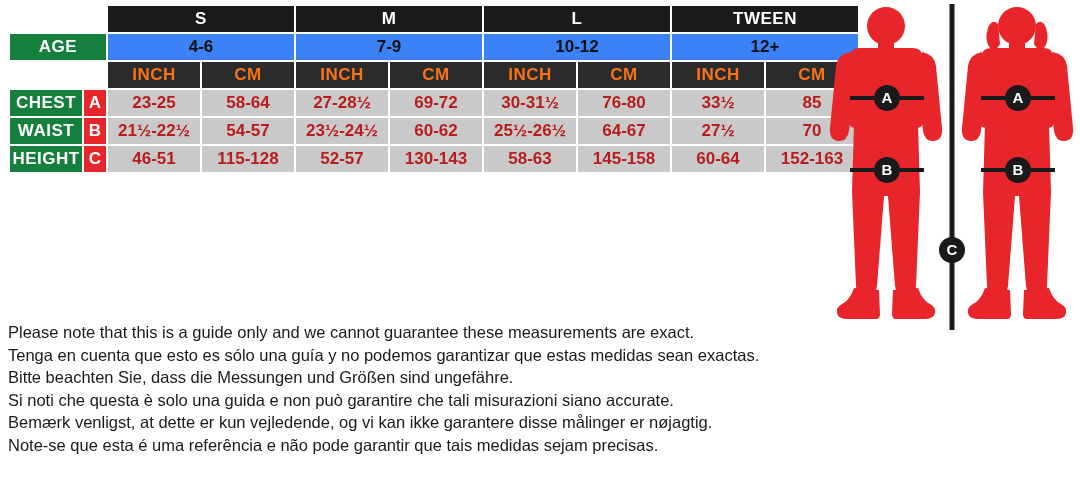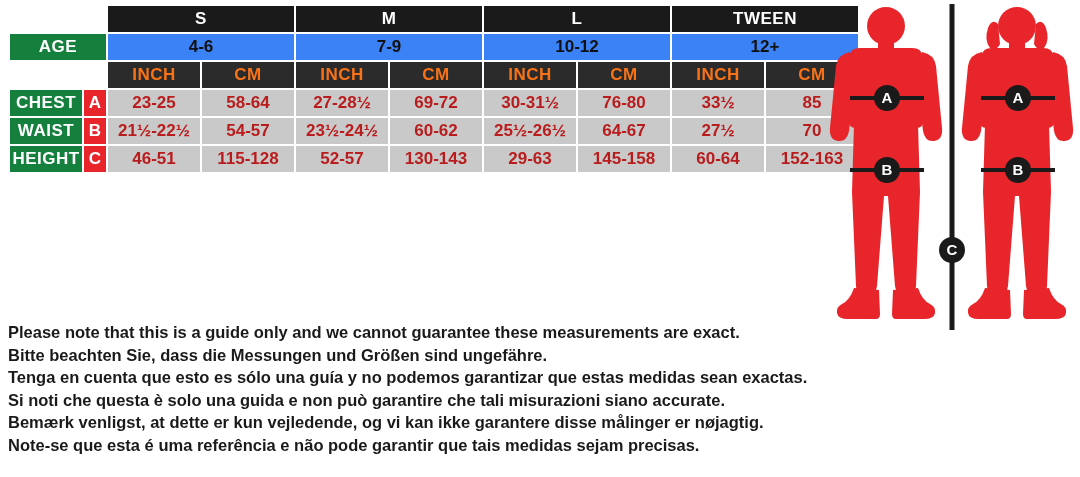--- a/index.html
+++ b/index.html
@@ -85,21 +85,21 @@
     position: absolute;
     left: 8px;
     top: 322px;
     width: 800px;
   }
   .notes p {
     margin: 0 0 1px 0;
     font-size: 16.5px;
     line-height: 21.5px;
     color: #1a1a1a;
-    font-weight: bold;
+    font-weight: normal;
     white-space: nowrap;
   }
 
   
   .figures {
     position: absolute;
     left: 820px;
     top: 0;
     width: 260px;
     height: 360px;
@@ -188,32 +188,32 @@
       <td class="cell-range">70</td>
     </tr>
 
     <tr>
       <td class="cell-label">HEIGHT</td>
       <td class="cell-letter">C</td>
       <td class="cell-range">46-51</td>
       <td class="cell-range">115-128</td>
       <td class="cell-range">52-57</td>
       <td class="cell-range">130-143</td>
-      <td class="cell-range">29-63</td>
+      <td class="cell-range">58-63</td>
       <td class="cell-range">145-158</td>
       <td class="cell-range">60-64</td>
       <td class="cell-range">152-163</td>
     </tr>
   </tbody>
     </table>
 
   <div class="notes">
     <p>Please note that this is a guide only and we cannot guarantee these measurements are exact.</p>
+    <p>Tenga en cuenta que esto es sólo una guía y no podemos garantizar que estas medidas sean exactas.</p>
     <p>Bitte beachten Sie, dass die Messungen und Größen sind ungefähre.</p>
-    <p>Tenga en cuenta que esto es sólo una guía y no podemos garantizar que estas medidas sean exactas.</p>
     <p>Si noti che questa è solo una guida e non può garantire che tali misurazioni siano accurate.</p>
     <p>Bemærk venligst, at dette er kun vejledende, og vi kan ikke garantere disse målinger er nøjagtig.</p>
     <p>Note-se que esta é uma referência e não pode garantir que tais medidas sejam precisas.</p>
   </div>
 
   <div class="figures">
     <svg width="260" height="360" viewBox="0 0 260 360" xmlns="http://www.w3.org/2000/svg">
 
       <g fill="#e8252a">
 

